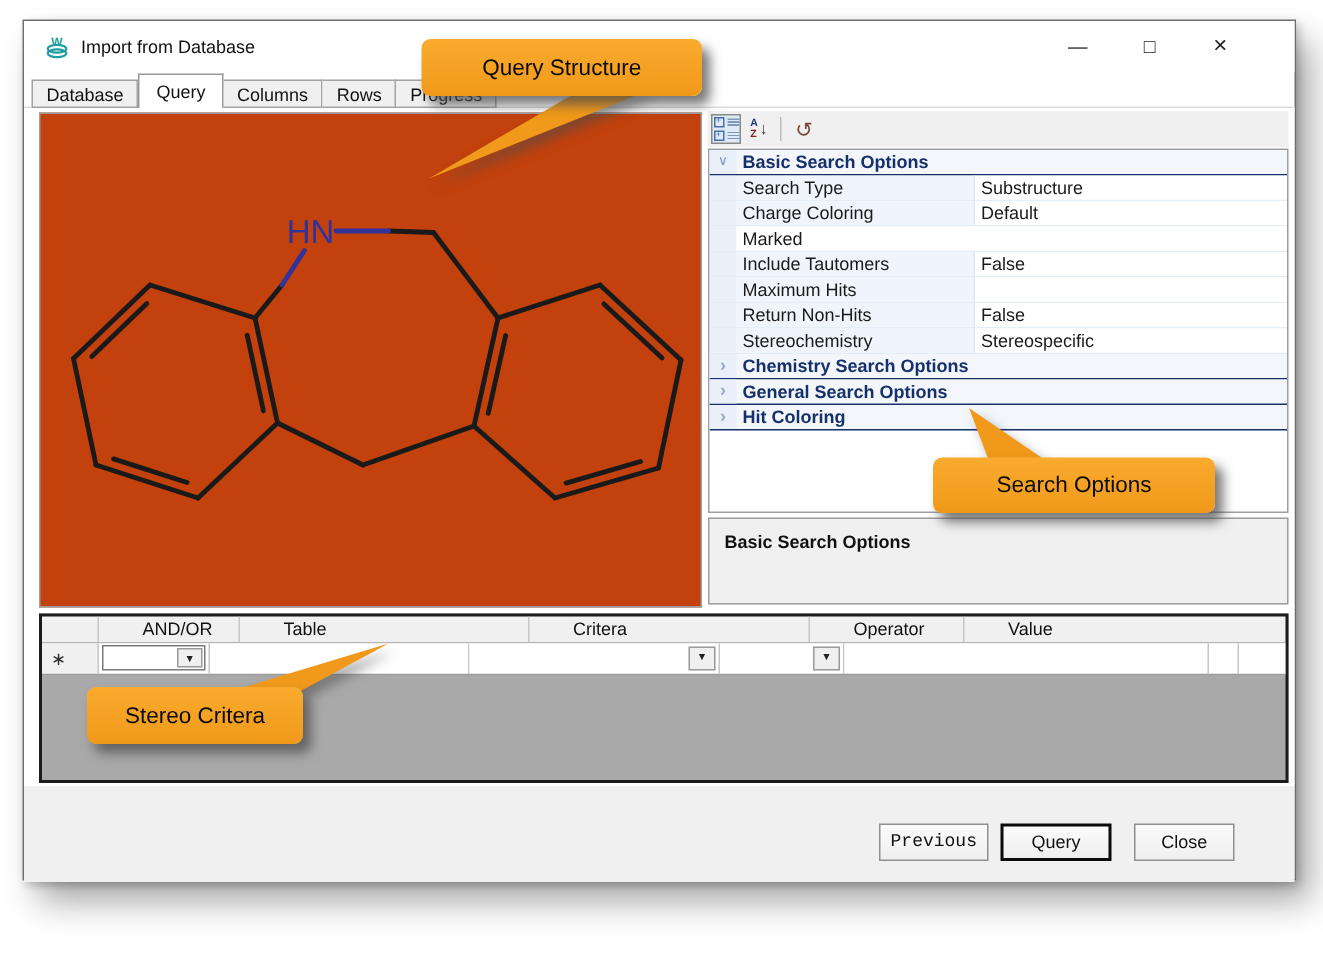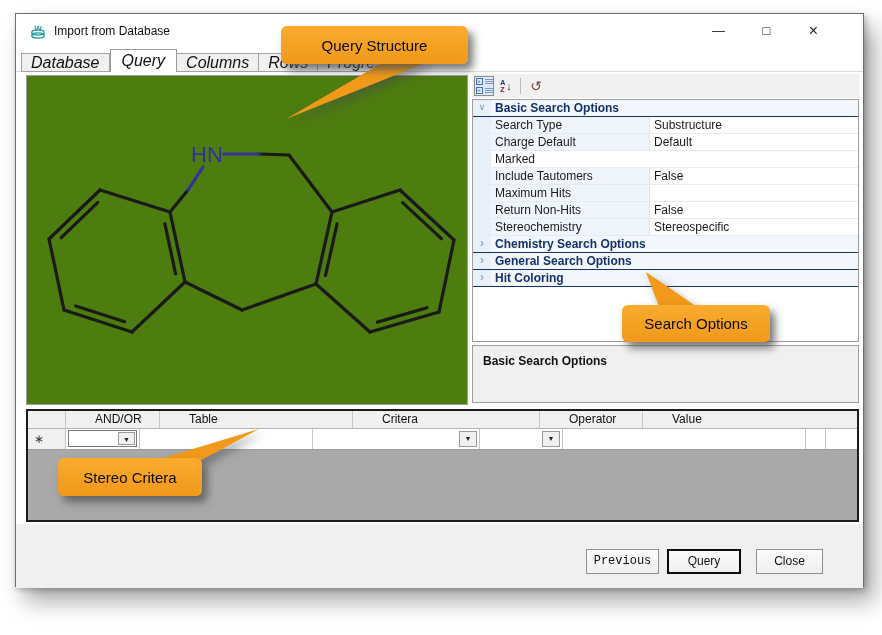--- a/index.html
+++ b/index.html
@@ -14,31 +14,31 @@
   .titlebar { position:absolute; left:0; top:0; width:100%; height:34px; background:#ffffff; }
   .app-icon { position:absolute; left:14px; top:9px; width:17px; height:17px; }
   .title-text { position:absolute; left:38px; top:0; height:34px; line-height:34px; font-size:12px; color:#111; }
   .winbtn { position:absolute; top:0; width:45px; height:33px; text-align:center; line-height:33px; color:#222; cursor:default; }
   .winbtn.min { left:680px; font-size:13px; }
   .winbtn.max { left:728px; font-size:13px; }
   .winbtn.close { left:775px; font-size:16px; }
 
   
   .tabstrip { position:absolute; left:5px; top:35px; height:23px; display:flex; align-items:flex-end; z-index:3; }
-  .tab { height:19px; line-height:18px; padding:0 9px; font-size:16px; color:#111; background:#f0f0f0;
-         border:1px solid #a3a3a3; border-left-width:0; position:relative;font-style:italic; }
+  .tab { height:19px; line-height:18px; padding:0 9px; font-size:12px; color:#111; background:#f0f0f0;
+         border:1px solid #a3a3a3; border-left-width:0; position:relative; }
   .tab:first-child { border-left-width:1px; }
   .tab.sel { height:23px; line-height:22px; background:#ffffff; border:1px solid #9a9a9a; border-bottom:none;
              z-index:4; padding:0 11px; }
   .tabpage { position:absolute; left:0; top:57px; width:100%; height:453px; background:#ffffff; border-top:1px solid #dcdcdc; }
   .formbottom { position:absolute; left:0; top:510px; width:100%; height:64px; background:#f0f0f0; }
 
   
   .structure-panel { position:absolute; left:10px; top:61px; width:442px; height:330px;
-    background:#4d7c0f; border:1px solid #9e9e9e; }
+    background:#c2410c; border:1px solid #9e9e9e; }
 
   
   .opt-toolbar { position:absolute; left:456px; top:60px; width:387px; height:24px; background:#f0f0f0;
      display:flex; align-items:center; }
   .tbtn { width:20px; height:20px; margin-left:2px; display:flex; align-items:center; justify-content:center; }
   .tbtn.pressed { border:1px solid #8a8a8a; background:#dcebf7; }
   .cat-ic { display:flex; flex-direction:column; gap:2px; }
   .cat-ic .cr { display:flex; align-items:center; gap:2px; }
   .cat-ic .cb { width:7px; height:7px; border:1px solid #4a6ea9; font-size:6px; line-height:5px; text-align:center; color:#4a6ea9; }
   .cat-ic .cl { width:8px; height:5px; background:repeating-linear-gradient(#7f97bd 0 1px, transparent 1px 2px); }
@@ -194,21 +194,21 @@
             <span class="pg-gutter chev">∨</span>
             <span class="pg-catlabel">Basic Search Options</span>
           </div>
           <div class="pg-row pg-prop">
             <span class="pg-gutter"></span>
             <span class="pg-name">Search Type</span>
             <span class="pg-val">Substructure</span>
           </div>
           <div class="pg-row pg-prop">
             <span class="pg-gutter"></span>
-            <span class="pg-name">Charge Default</span>
+            <span class="pg-name">Charge Coloring</span>
             <span class="pg-val">Default</span>
           </div>
           <div class="pg-row pg-prop">
             <span class="pg-gutter"></span>
             <span class="pg-val">Marked</span>
           </div>
           <div class="pg-row pg-prop">
             <span class="pg-gutter"></span>
             <span class="pg-name">Include Tautomers</span>
             <span class="pg-val">False</span>
@@ -282,20 +282,20 @@
   </div>
 
   <svg class="tail" style="left:270px; top:50px;" width="180" height="80">
     <polygon points="117,10 163,10 16,69" fill="#f0991a"></polygon>
   </svg>
   <div class="callout" style="left:281px; top:26px; width:187px; height:38px;">Query Structure</div>
 
   <svg class="tail" style="left:630px; top:265px;" width="90" height="50">
     <polygon points="30,44 70,44 16,7" fill="#f0991a"></polygon>
   </svg>
-  <div class="callout" style="left:622px; top:305px; width:148px; height:37px;">Search Options</div>
+  <div class="callout" style="left:622px; top:305px; width:188px; height:37px;">Search Options</div>
 
   <svg class="tail" style="left:140px; top:422px;" width="130" height="45">
     <polygon points="10,40 58,40 119,7" fill="#f0991a"></polygon>
   </svg>
   <div class="callout" style="left:58px; top:458px; width:144px; height:38px;">Stereo Critera</div>
 
 </div>
 
 </body></html>

